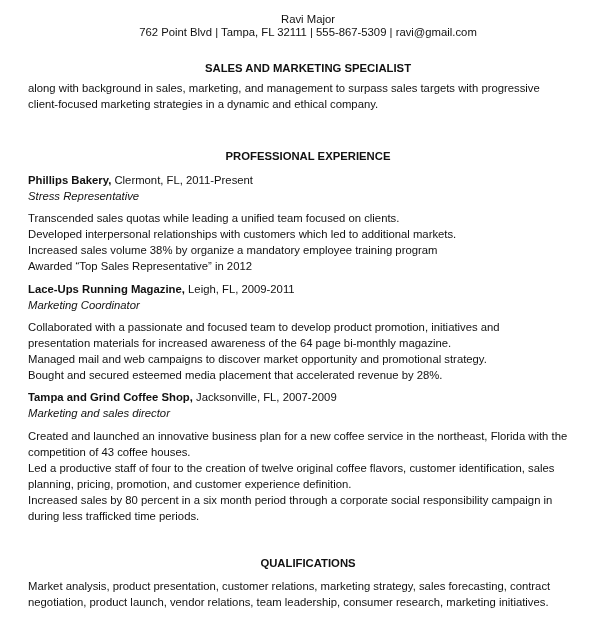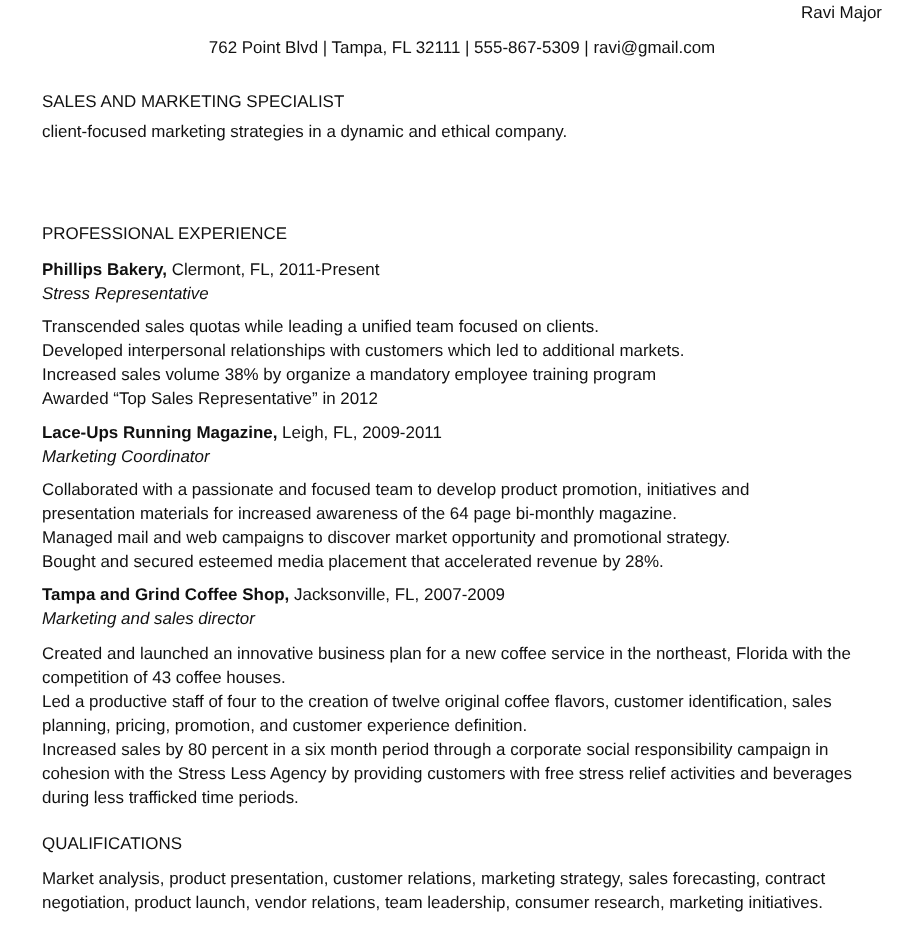--- a/index.html
+++ b/index.html
@@ -4,39 +4,40 @@
 <style>
   html, body { margin: 0; padding: 0; background: #ffffff; }
   body {
     width: 615px; height: 630px; overflow: hidden;
     font-family: "Liberation Sans", sans-serif;
     font-size: 11.3px; color: #111111;
     position: relative;
   }
   .page { position: absolute; left: 28px; top: 0; width: 560px; }
   .center { text-align: center; }
-  .name { position: absolute; top: 3px; left: 0; width: 560px; text-align: right; }
+  .name { position: absolute; top: 13px; left: 0; width: 560px; }
   .contact { position: absolute; top: 26px; left: 0; width: 560px; }
-  .heading { font-weight: normal; position: absolute; left: 0; width: 560px; }
+  .heading { font-weight: bold; text-align: center; position: absolute; left: 0; width: 560px; }
   .para { position: absolute; left: 0; width: 560px; line-height: 16px; }
   .line { display: block; white-space: nowrap; }
   .job-head { position: absolute; left: 0; width: 560px; line-height: 16px; }
   .company { font-weight: bold; }
   .role { font-style: italic; display: block; }
 </style>
 </head>
 <body>
 
 <div class="page">
 
   <div class="name center">Ravi Major</div>
   <div class="contact center">762 Point Blvd | Tampa, FL 32111 | 555-867-5309 | ravi@gmail.com</div>
 
   <div class="heading" style="top:62px;">SALES AND MARKETING SPECIALIST</div>
   <div class="para" style="top:80px;">
+    <span class="line">along with background in sales, marketing, and management to surpass sales targets with progressive</span>
     <span class="line">client-focused marketing strategies in a dynamic and ethical company.</span>
   </div>
 
   <div class="heading" style="top:150px;">PROFESSIONAL EXPERIENCE</div>
 
   <div class="job-head" style="top:172px;">
     <span class="company">Phillips Bakery,</span><span> Clermont, FL, 2011-Present</span>
     <span class="role">Stress Representative</span>
   </div>
   <div class="para" style="top:210px;">
@@ -60,21 +61,20 @@
   <div class="job-head" style="top:389px;">
     <span class="company">Tampa and Grind Coffee Shop,</span><span> Jacksonville, FL, 2007-2009</span>
     <span class="role">Marketing and sales director</span>
   </div>
   <div class="para" style="top:428px;">
     <span class="line">Created and launched an innovative business plan for a new coffee service in the northeast, Florida with the</span>
     <span class="line">competition of 43 coffee houses.</span>
     <span class="line">Led a productive staff of four to the creation of twelve original coffee flavors, customer identification, sales</span>
     <span class="line">planning, pricing, promotion, and customer experience definition.</span>
     <span class="line">Increased sales by 80 percent in a six month period through a corporate social responsibility campaign in</span>
-    <span class="line">cohesion with the Stress Less Agency by providing customers with free stress relief activities and beverages</span>
     <span class="line">during less trafficked time periods.</span>
   </div>
 
   <div class="heading" style="top:557px;">QUALIFICATIONS</div>
   <div class="para" style="top:578px;">
     <span class="line">Market analysis, product presentation, customer relations, marketing strategy, sales forecasting, contract</span>
     <span class="line">negotiation, product launch, vendor relations, team leadership, consumer research, marketing initiatives.</span>
   </div>
 
 </div>

